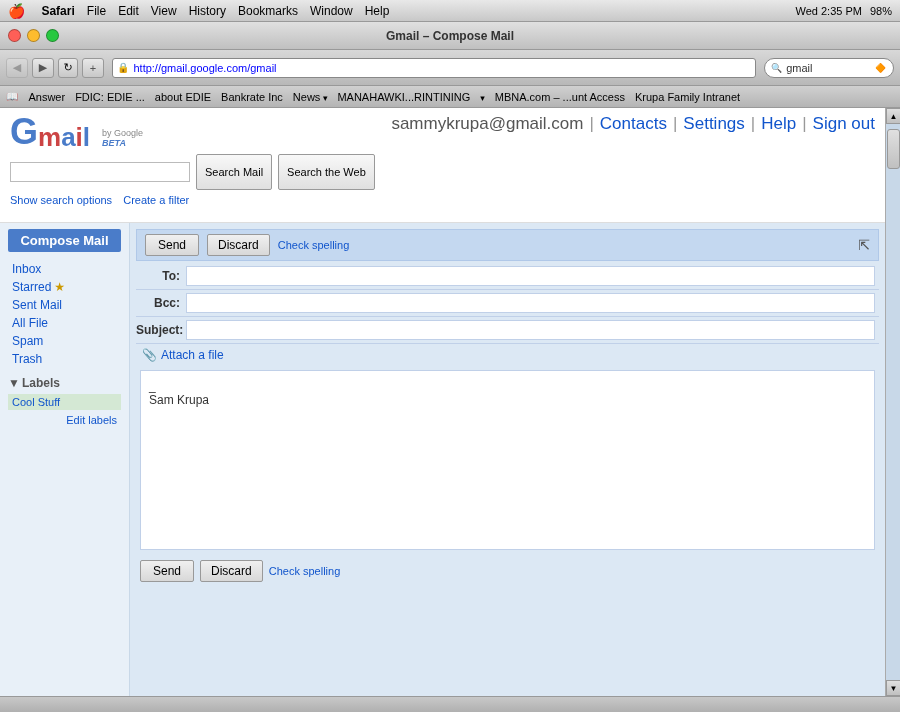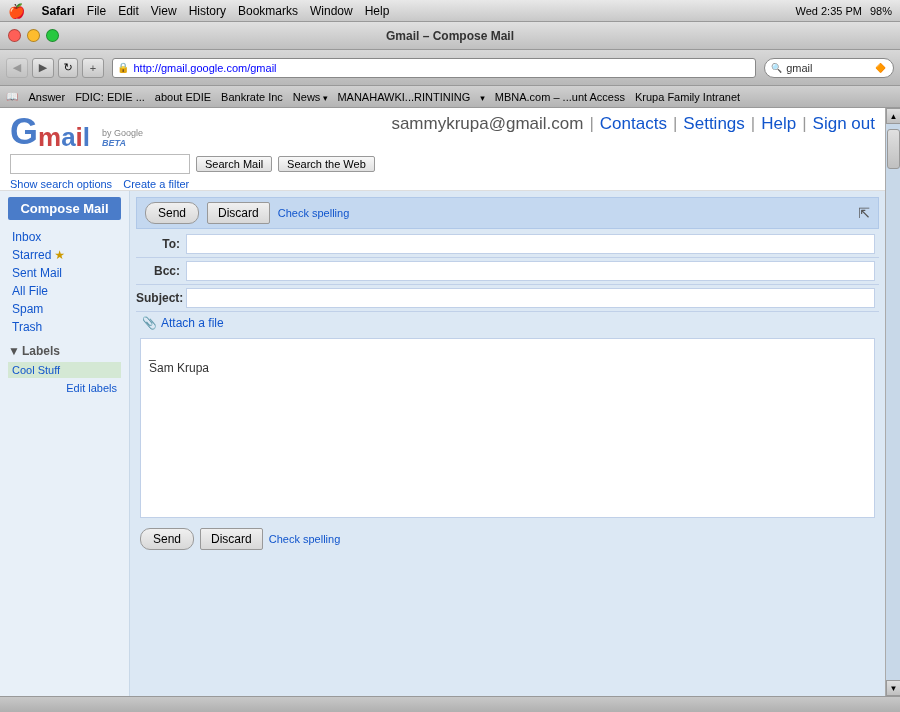--- a/index.html
+++ b/index.html
@@ -116,25 +116,25 @@
     .gmail-logo { display: flex; align-items: flex-end; }
     .gmail-user-bar {
       font-size: 17px; color: #555; display: flex; align-items: center; gap: 6px;
     }
     .gmail-user-bar a { color: #1155cc; text-decoration: none; cursor: pointer; }
     .gmail-user-bar .sep { color: #999; }
     .gmail-search-row {
       display: flex; align-items: center; gap: 6px; margin-bottom: 4px; margin-top: 4px;
     }
     .gmail-search-btn {
-      height: 16px; padding: 0 8px; font-size: 11px; background: linear-gradient(to bottom, #f8f8f8, #e0e0e0);
+      height: 36px; padding: 0 8px; font-size: 11px; background: linear-gradient(to bottom, #f8f8f8, #e0e0e0);
       border: 1px solid #999; cursor: pointer; border-radius: 2px;
     }
     .gmail-options-row {
-      font-size: 11px; padding-bottom: 0;
+      font-size: 11px; padding-bottom: 16px;
     }
     .gmail-options-row a { color: #1155cc; text-decoration: none; cursor: pointer; margin-right: 8px; }
 
     
     .gmail-main { display: flex; flex: 1; overflow: hidden; }
 
     
     .sidebar {
       width: 130px; min-width: 130px; background: #e8f0f8; padding: 6px 8px;
       border-right: 1px solid #c8d8e8;
@@ -163,21 +163,21 @@
     
     .compose-area {
       flex: 1; padding: 6px; background: #dce8f4; overflow-y: auto;
     }
     .compose-title-bar {
       background: #c4d8f0; padding: 4px 8px; display: flex; align-items: center;
       justify-content: space-between; border: 1px solid #b0c8e8; margin-bottom: 2px;
     }
     .compose-send-btn {
       padding: 3px 12px; background: linear-gradient(to bottom, #f0f0f0, #d8d8d8);
-      border: 1px solid #999; font-size: 12px; cursor: pointer; border-radius: 10px;
+      border: 1px solid #999; font-size: 12px; cursor: pointer; border-radius: 2px;
     }
     .compose-discard-btn {
       padding: 3px 10px; background: linear-gradient(to bottom, #f0f0f0, #d8d8d8);
       border: 1px solid #999; font-size: 12px; cursor: pointer; border-radius: 2px;
     }
     .check-spell { font-size: 11px; color: #1155cc; cursor: pointer; text-decoration: none; }
     .expand-icon { font-size: 14px; color: #555; cursor: pointer; }
 
     .compose-form { background: #dce8f4; }
     .form-row {

